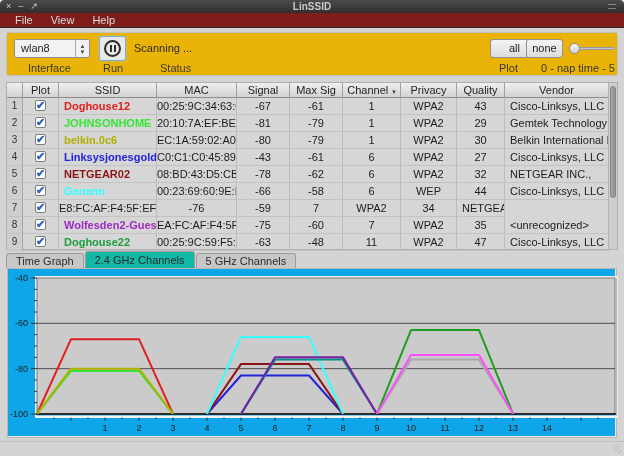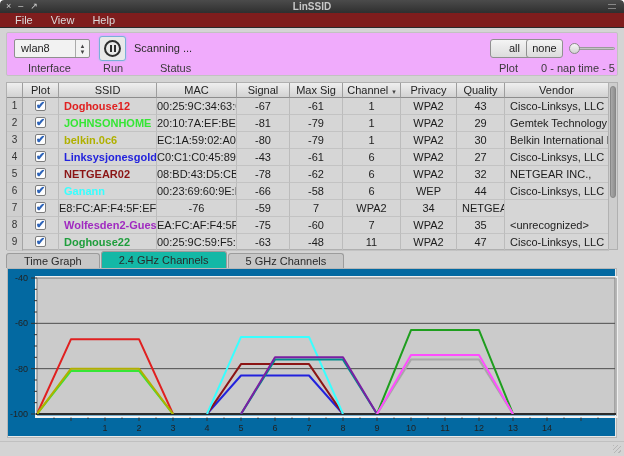--- a/index.html
+++ b/index.html
@@ -17,21 +17,21 @@
               font-size:10px; line-height:13px; font-weight:bold; }
   #title-right-icon { position:absolute; right:8px; top:4px; width:8px; height:5px; opacity:.45;
               border-top:1px solid #ddd; border-bottom:1px solid #ddd; }
 
   
   #menubar { position:absolute; left:0; top:13px; width:624px; height:15px; background:#7f1d1d;
              display:flex; align-items:center; padding-left:6px; border-bottom:1px solid #2a2a2a; }
   .menu-item { color:#dcdcdc; font-size:11px; padding:0 9px; line-height:15px; cursor:default; }
 
   
-  #toolbar { position:absolute; left:6px; top:32px; width:612px; height:44px; background:#f0abfc;
+  #toolbar { position:absolute; left:6px; top:32px; width:612px; height:44px; background:#eab308;
              border:1px solid #c2c2c2; border-radius:2px; }
   #iface-combo { position:absolute; left:7px; top:6px; width:76px; height:19px; background:#f2f2f2;
              border:1px solid #8f8f8f; border-radius:2px; font-size:11px; color:#222;
              line-height:17px; padding-left:6px; }
   #iface-combo .spin { position:absolute; right:0; top:0; width:14px; height:17px;
              border-left:1px solid #aaa; display:flex; flex-direction:column; align-items:center;
              justify-content:center; font-size:6px; color:#444; line-height:6px; }
   #run-btn { position:absolute; left:92px; top:3px; width:27px; height:25px; background:#e9e9e9;
              border:1px solid #7ab0d8; border-radius:3px; box-shadow:0 0 2px #9cc7e8; }
   #pause-glyph { position:absolute; left:4px; top:3px; width:17px; height:17px; border:2px solid #2e2e2e;
@@ -68,26 +68,26 @@
         border:1px solid #7d7d7d; border-radius:2px; position:relative; }
   .cb span { position:absolute; left:0; top:-4px; color:#2d63b8; font-size:11px; font-weight:bold; }
   .sortarrow { font-size:7px; color:#444; margin-left:4px; }
   #vscroll { position:absolute; right:0; top:0; width:9px; height:166px; background:#cdcdcd;
              border-left:1px solid #b2b2b2; }
   #vthumb { position:absolute; left:1px; top:3px; width:6px; height:112px; border-radius:3px;
             background:linear-gradient(90deg,#a8a8a8,#8f8f8f); border:1px solid #878787; }
 
   
   #tabs { position:absolute; left:6px; top:251px; height:17px; display:flex; align-items:flex-end; }
-  .tab { font-size:11px; color:#2a2a2a; padding:0 17px; border:1px solid #9c9c9c; border-bottom:none;
+  .tab { font-size:11px; color:#2a2a2a; padding:0 9px; border:1px solid #9c9c9c; border-bottom:none;
          border-radius:3px 3px 0 0; background:#c7c7c7; height:15px; line-height:15px; margin-right:1px; }
   .tab.active { background:#14b8a6; height:17px; line-height:17px; box-shadow:0 1px 0 #d9d9d9; }
 
   
-  #chart { position:absolute; left:7px; top:268px; width:610px; height:170px; background:#0369a1;
+  #chart { position:absolute; left:7px; top:268px; width:610px; height:170px; background:#0ea5e9;
            border:1px solid #b7b7b7; box-shadow:inset -1px -1px 0 #e8e8e8; }
   #chart svg { position:absolute; left:0; top:0; }
 
   
   #statusbar { position:absolute; left:0; top:441px; width:624px; height:15px; background:#d4d4d4;
                border-top:1px solid #c0c0c0; }
   #grip { position:absolute; right:3px; bottom:3px; width:8px; height:8px;
           background:repeating-linear-gradient(135deg,#aaa 0 1px,transparent 1px 3px); opacity:.7; }
 </style>
 </head>

